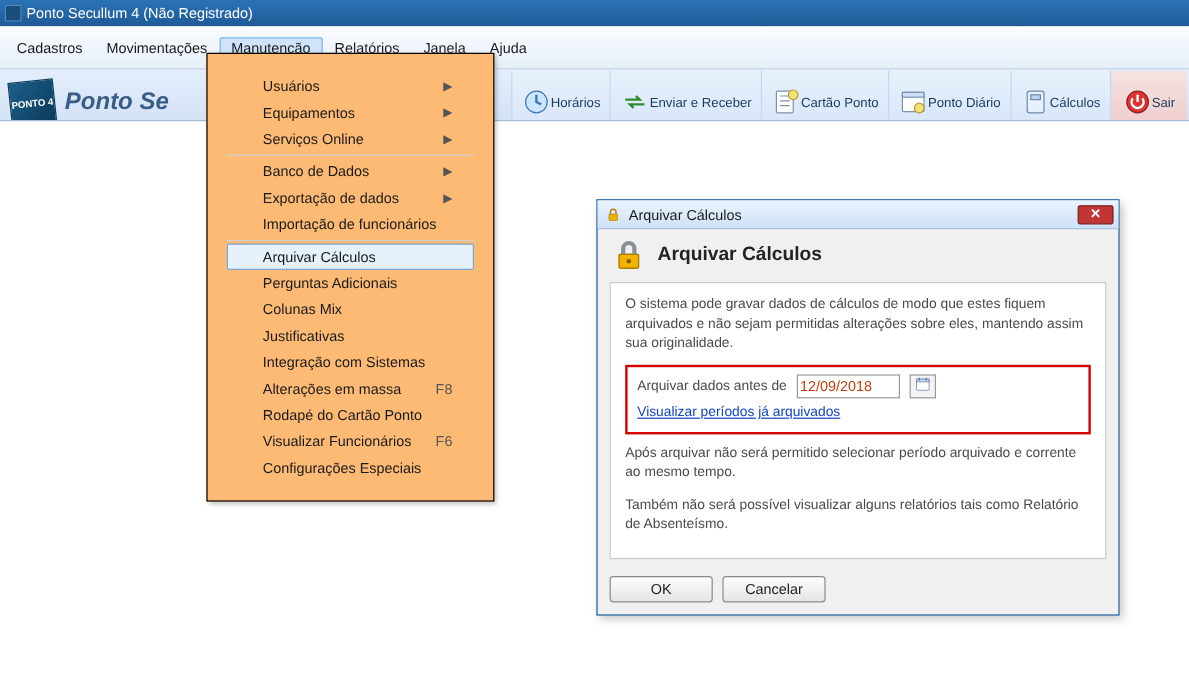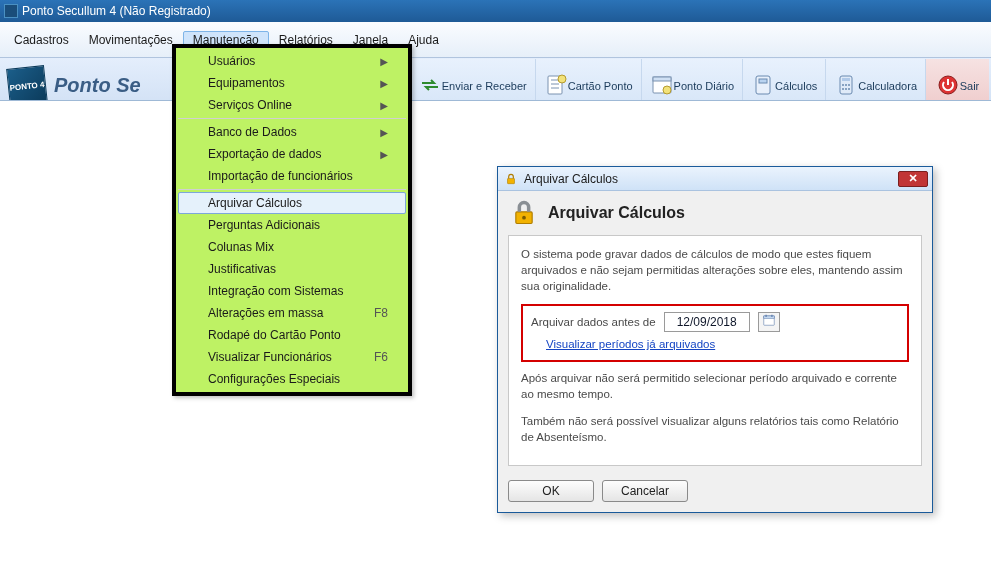--- a/index.html
+++ b/index.html
@@ -61,24 +61,24 @@
       background:#ffffff; border-top:1px solid #9fb9d6;
     }
     .workspace-inner {
       position:absolute; left:2px; top:2px; right:0; bottom:0;
       background:#fff;
     }
 
     
     .dropdown {
       position:absolute; left:172px; top:44px; width:240px;
-      background:#bef264; border:4px solid #000000;
+      background:#fdba74; border:1px solid #000000;
       box-shadow: 2px 2px 4px rgba(0,0,0,.25);
       font-size:12px; color:#1a1a1a; z-index:50;
-      padding:2px;
+      padding:16px;
     }
     .dropdown .grp { border-top:1px solid #d0d0d0; margin-top:2px; padding-top:2px; }
     .dropdown .grp:first-child { border-top:none; margin-top:0; padding-top:0; }
     .ditem {
       display:flex; align-items:center; justify-content:space-between;
       height:22px; padding:0 18px 0 30px; cursor:default;
       position:relative;
     }
     .ditem.hot { background:#e5f1fb; border:1px solid #7da7d9; border-radius:2px; padding-right:17px; padding-left:29px; height:22px; }
     .ditem .arrow { font-size:10px; color:#555; }
@@ -124,28 +124,28 @@
     .dialog-body p { margin-bottom:10px; }
 
     .redbox {
       border:2px solid #d40000;
       padding:6px 8px 8px 8px; margin-bottom:8px;
     }
     .daterow { display:flex; align-items:center; gap:8px; margin-bottom:4px; }
     .daterow label { color:#4a4a4a; }
     .daterow input {
       width:86px; height:20px; border:1px solid #9a9a9a; font-size:12px;
-      text-align:center; padding:0 2px; color:#0f172a;
+      padding:0 2px; color:#c2410c;
     }
     .cal-btn {
       width:22px; height:20px;
       display:flex; align-items:center; justify-content:center;
       border:1px solid #9a9a9a; background:#f4f4f4; cursor:default;
     }
-    .linklike { color:#1445c3; text-decoration:underline; cursor:default;margin-left:15px; }
+    .linklike { color:#1445c3; text-decoration:underline; cursor:default; }
 
     .dialog-buttons {
       display:flex; gap:8px; padding:6px 10px 10px 10px;
     }
     .winbtn {
       min-width:86px; height:22px;
       background:linear-gradient(#fdfdfd,#e5e5e5);
       border:1px solid #8a8a8a; border-radius:3px;
       font-size:12px; color:#222; cursor:default;
       display:flex; align-items:center; justify-content:center;
@@ -218,35 +218,20 @@
       <span>Ponto Diário</span>
     </div>
     <div class="tbtn">
       <span class="ticon">
         <svg viewBox="0 0 24 24">
             <rect x="5" y="3" width="14" height="18" rx="2" fill="#e8f0fb" stroke="#6a8ab0"></rect>
             <rect x="8" y="6" width="8" height="4" fill="#b9d3f0" stroke="#6a8ab0"></rect>
           </svg>
       </span>
       <span>Cálculos</span>
-    </div>
-    <div class="tbtn">
-      <span class="ticon">
-        <svg viewBox="0 0 24 24">
-            <rect x="6" y="3" width="12" height="18" rx="2" fill="#dfeaf8" stroke="#6a8ab0"></rect>
-            <rect x="8" y="5" width="8" height="3" fill="#b0c9e8"></rect>
-            <circle cx="9" cy="12" r="1" fill="#6a8ab0"></circle>
-            <circle cx="12" cy="12" r="1" fill="#6a8ab0"></circle>
-            <circle cx="15" cy="12" r="1" fill="#6a8ab0"></circle>
-            <circle cx="9" cy="16" r="1" fill="#6a8ab0"></circle>
-            <circle cx="12" cy="16" r="1" fill="#6a8ab0"></circle>
-            <circle cx="15" cy="16" r="1" fill="#6a8ab0"></circle>
-          </svg>
-      </span>
-      <span>Calculadora</span>
     </div>
     <div class="tbtn">
       <span class="ticon">
         <svg viewBox="0 0 24 24">
             <circle cx="12" cy="12" r="9" fill="#d33" stroke="#8a1f1f"></circle>
             <path d="M12 6v6M8 9a5 5 0 1 0 8 0" stroke="#fff" stroke-width="2" fill="none"></path>
           </svg>
       </span>
       <span>Sair</span>
     </div>

